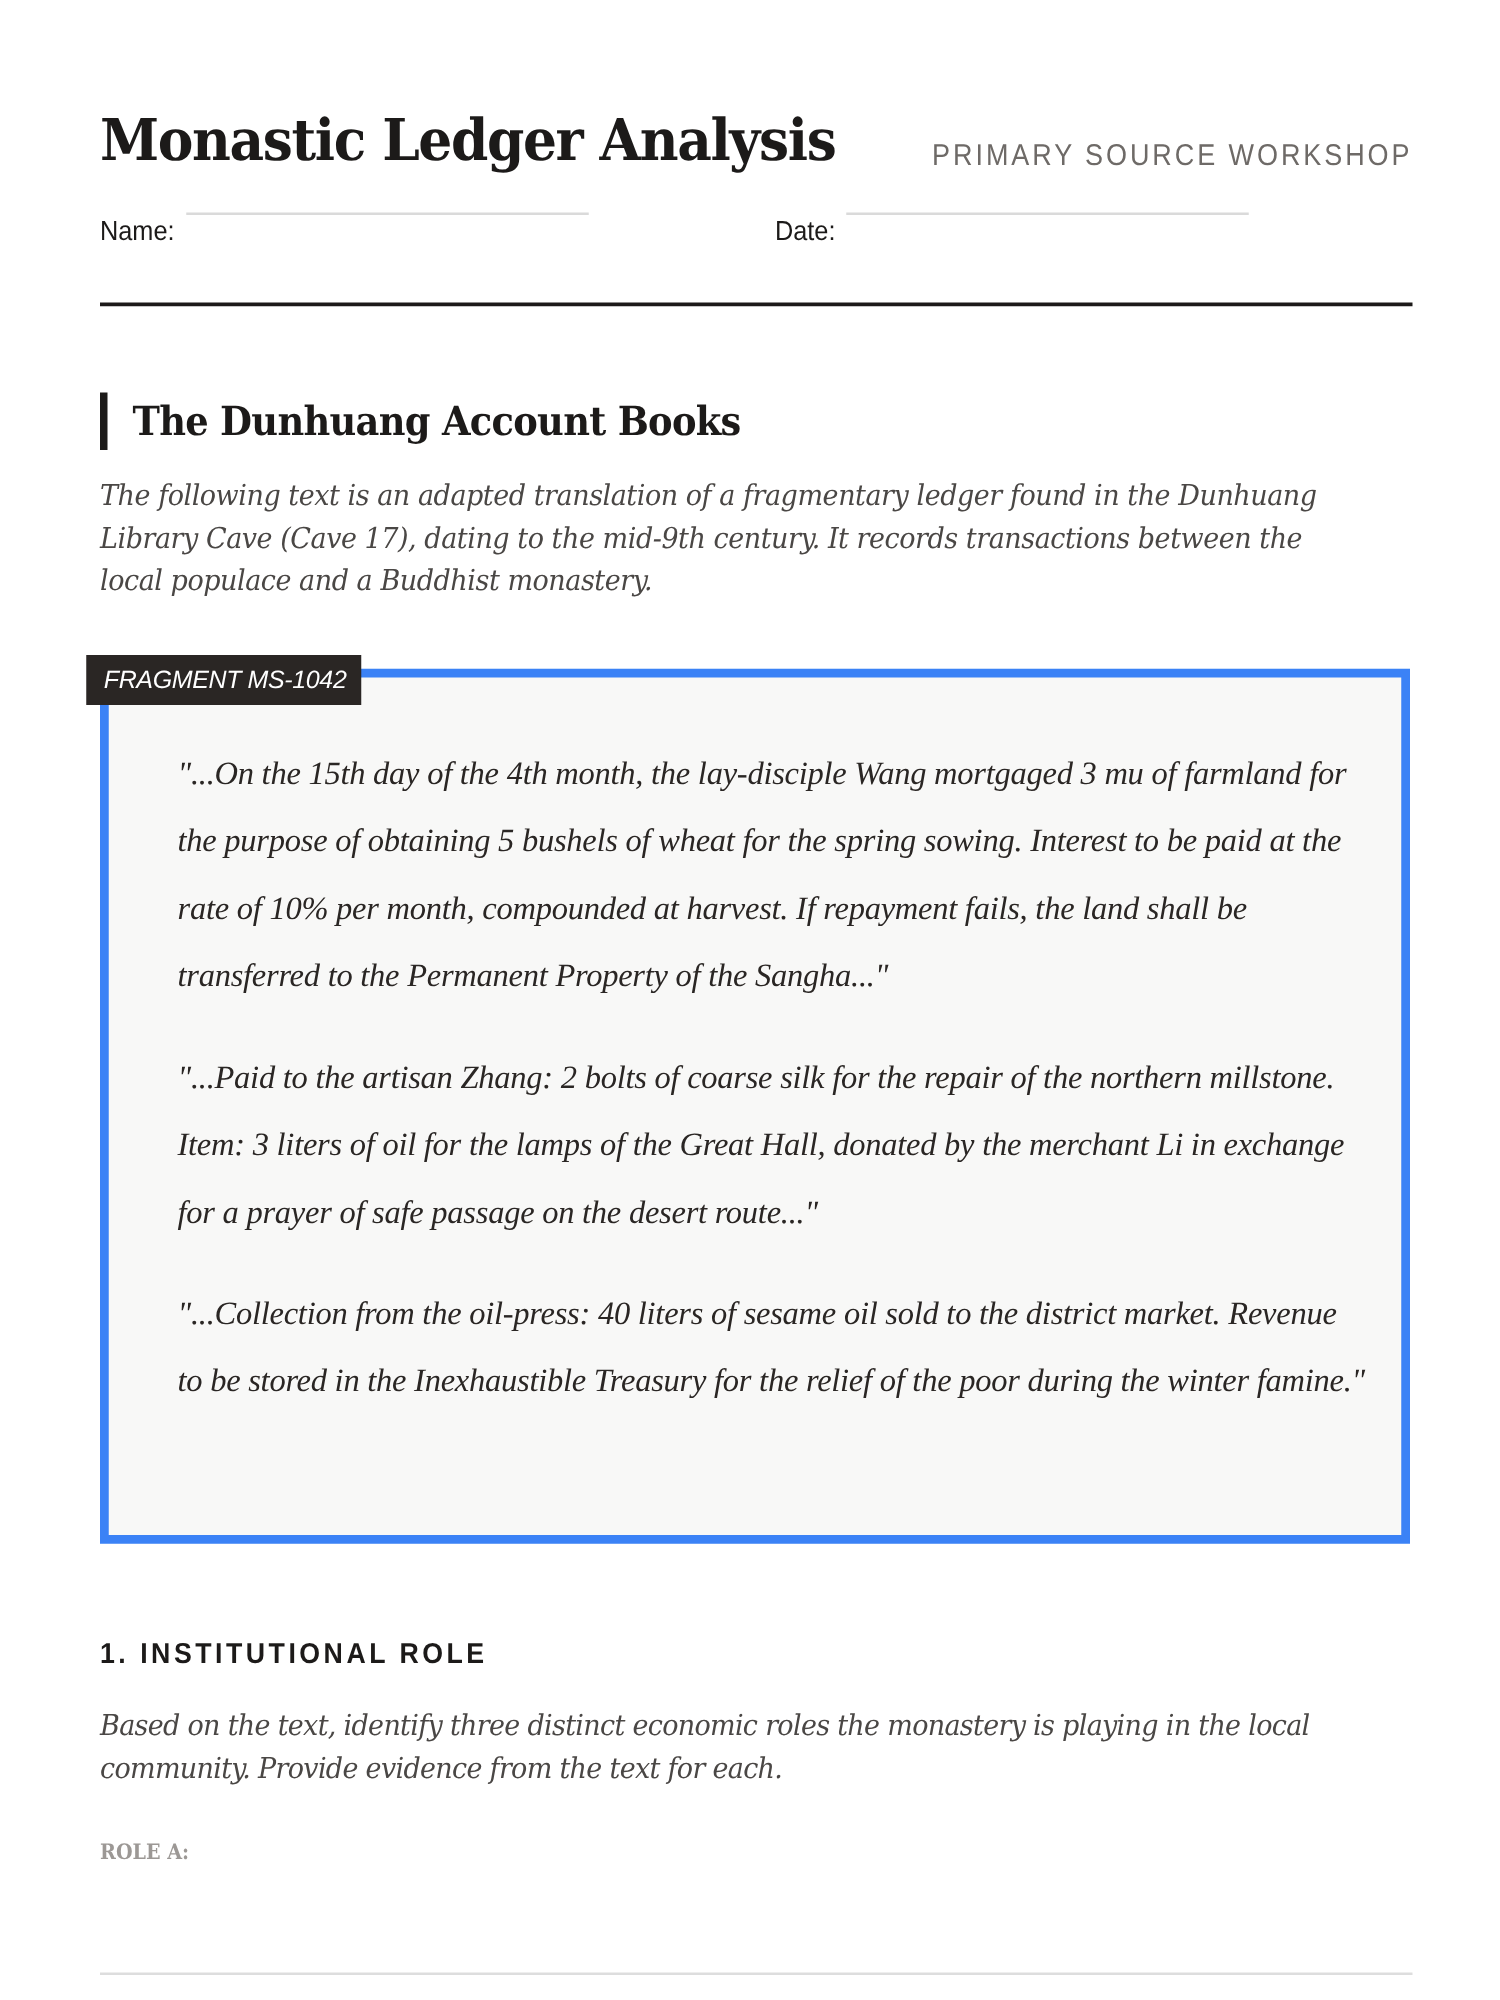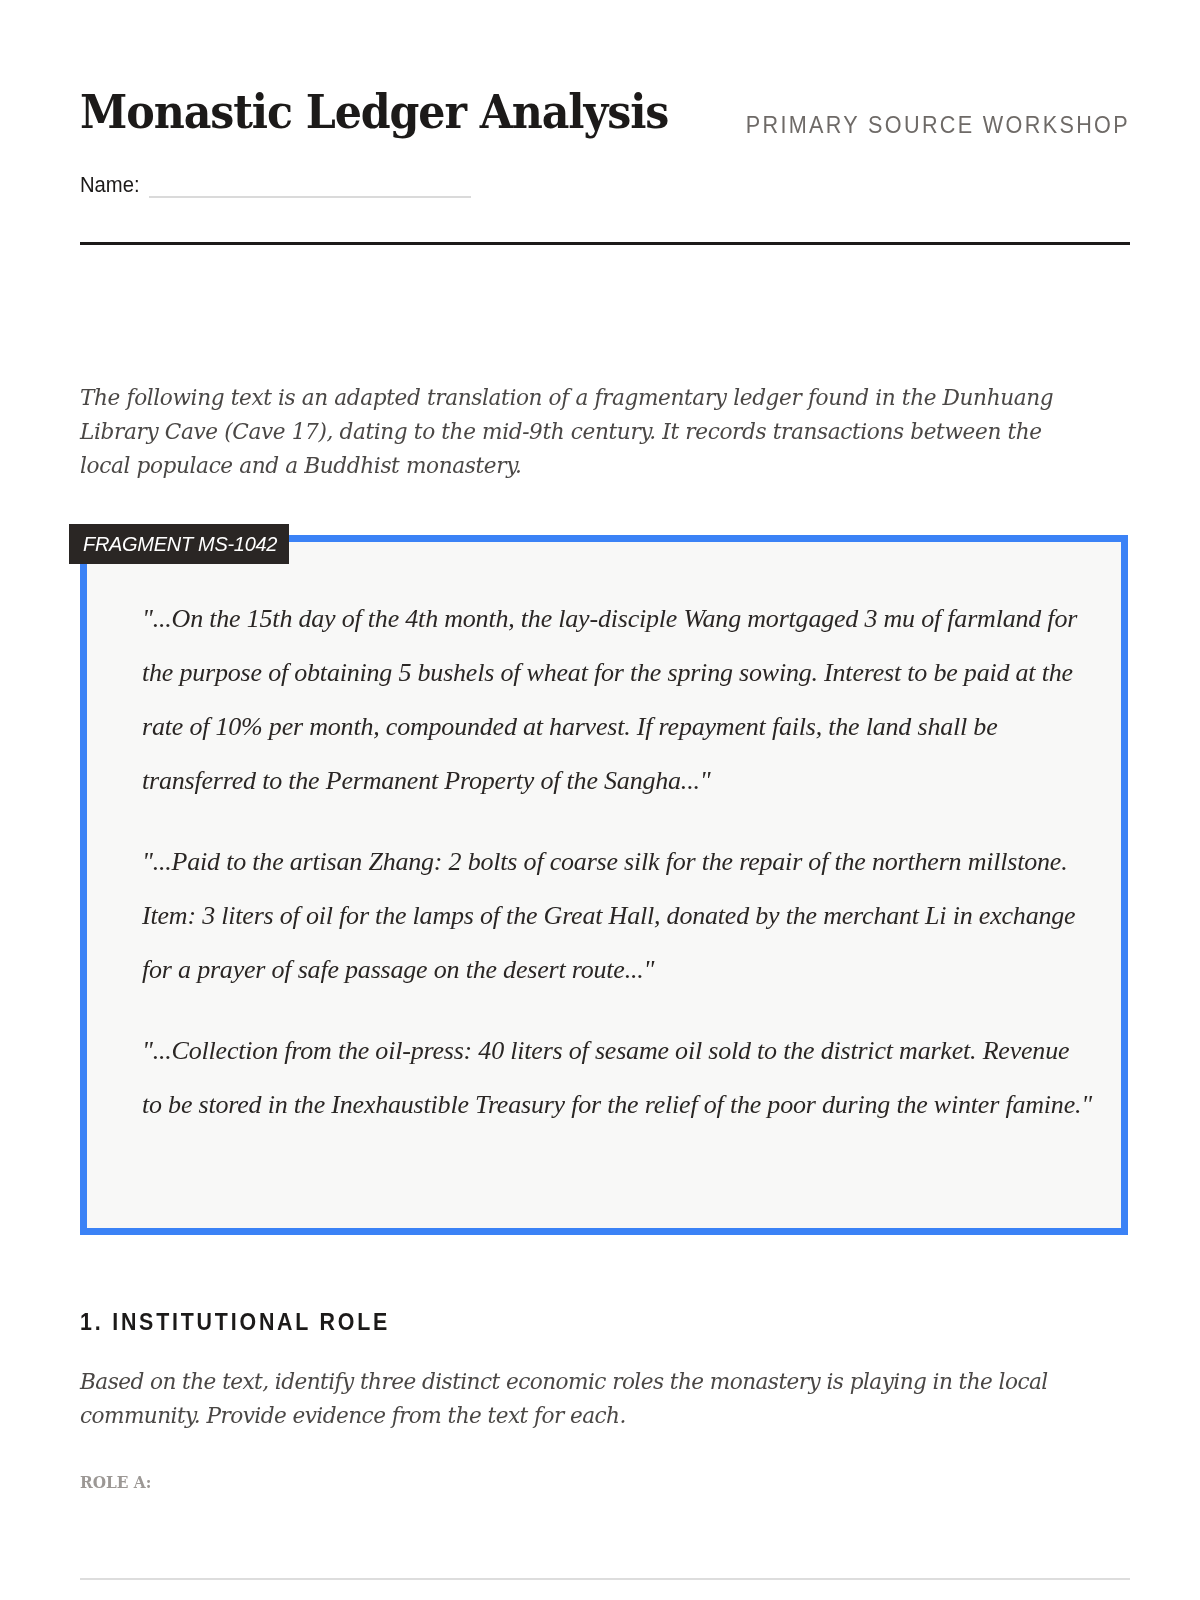--- a/index.html
+++ b/index.html
@@ -2,21 +2,21 @@
 <html><head>
   <meta charset="utf-8">
   <style>
     html, body { margin: 0; padding: 0; background: #ffffff; }
     body { width: 1200px; height: 1600px; overflow: hidden; position: relative; color: #1c1a19; }
     .page { position: absolute; left: 80px; top: 0; width: 1050px; }
 
     .header { position: relative; height: 246px; }
     .title { position: absolute; left: 0; top: 80px; margin: 0; font-family: "DejaVu Serif", serif; font-weight: bold; font-size: 46px; letter-spacing: -1.2px; color: #1c1a19; line-height: 64px; white-space: nowrap; transform: scaleX(0.93); transform-origin: left center; }
     .subtitle { position: absolute; right: 0; top: 110px; font-family: "Liberation Sans", sans-serif; font-size: 24px; letter-spacing: 2.6px; color: #6e6a67; line-height: 30px; white-space: nowrap; transform: scaleX(0.9); transform-origin: right center; }
-    .field { position: absolute; top: 170px; display: flex; align-items: flex-end; font-family: "Liberation Sans", sans-serif; font-size: 22px; color: #1c1a19; }
+    .field { position: absolute; top: 170px; display: flex; font-family: "Liberation Sans", sans-serif; font-size: 22px; color: #1c1a19; }
     .field-name { left: 0; }
     .field-date { left: 540px; }
     .field-label { line-height: 30px; transform: scaleX(0.92); transform-origin: left center; display: inline-block; }
     .field-line { width: 322px; height: 0; border-bottom: 2px solid #dadada; margin-left: 4px; margin-bottom: 2px; }
     .header-rule { position: absolute; left: 0; top: 242px; width: 1050px; height: 3px; background: #1c1a19; }
 
     .section-head { position: absolute; left: 0; top: 314px; display: flex; align-items: center; }
     .section-bar { width: 6px; height: 46px; background: #1c1a19; margin-right: 20px; }
     .section-title { margin: 0; font-family: "DejaVu Serif", serif; font-weight: bold; font-size: 32px; letter-spacing: -0.6px; line-height: 46px; white-space: nowrap; transform: scaleX(0.92); transform-origin: left center; }
 
@@ -39,24 +39,32 @@
 
   <div class="header">
     <h1 class="title">Monastic Ledger Analysis</h1>
     <div class="subtitle">PRIMARY SOURCE WORKSHOP</div>
 
     <div class="field field-name">
       <span class="field-label">Name:</span>
       <span class="field-line"></span>
     </div>
 
+    <div class="field field-date">
+      <span class="field-label">Date:</span>
+      <span class="field-line"></span>
+    </div>
 
     <div class="header-rule"></div>
   </div>
 
+  <div class="section-head">
+    <div class="section-bar"></div>
+    <h2 class="section-title">The Dunhuang Account Books</h2>
+  </div>
 
   <p class="intro">The following text is an adapted translation of a fragmentary ledger found in the Dunhuang Library Cave (Cave 17), dating to the mid-9th century. It records transactions between the local populace and a Buddhist monastery.</p>
 
   <div class="fragment">
     <div class="fragment-badge">FRAGMENT MS-1042</div>
     <div class="fragment-body">
       <p class="entry">"...On the 15th day of the 4th month, the lay-disciple Wang mortgaged 3 mu of farmland for the purpose of obtaining 5 bushels of wheat for the spring sowing. Interest to be paid at the rate of 10% per month, compounded at harvest. If repayment fails, the land shall be transferred to the Permanent Property of the Sangha..."</p>
       <p class="entry">"...Paid to the artisan Zhang: 2 bolts of coarse silk for the repair of the northern millstone. Item: 3 liters of oil for the lamps of the Great Hall, donated by the merchant Li in exchange for a prayer of safe passage on the desert route..."</p>
       <p class="entry">"...Collection from the oil-press: 40 liters of sesame oil sold to the district market. Revenue to be stored in the Inexhaustible Treasury for the relief of the poor during the winter famine."</p>
     </div>

